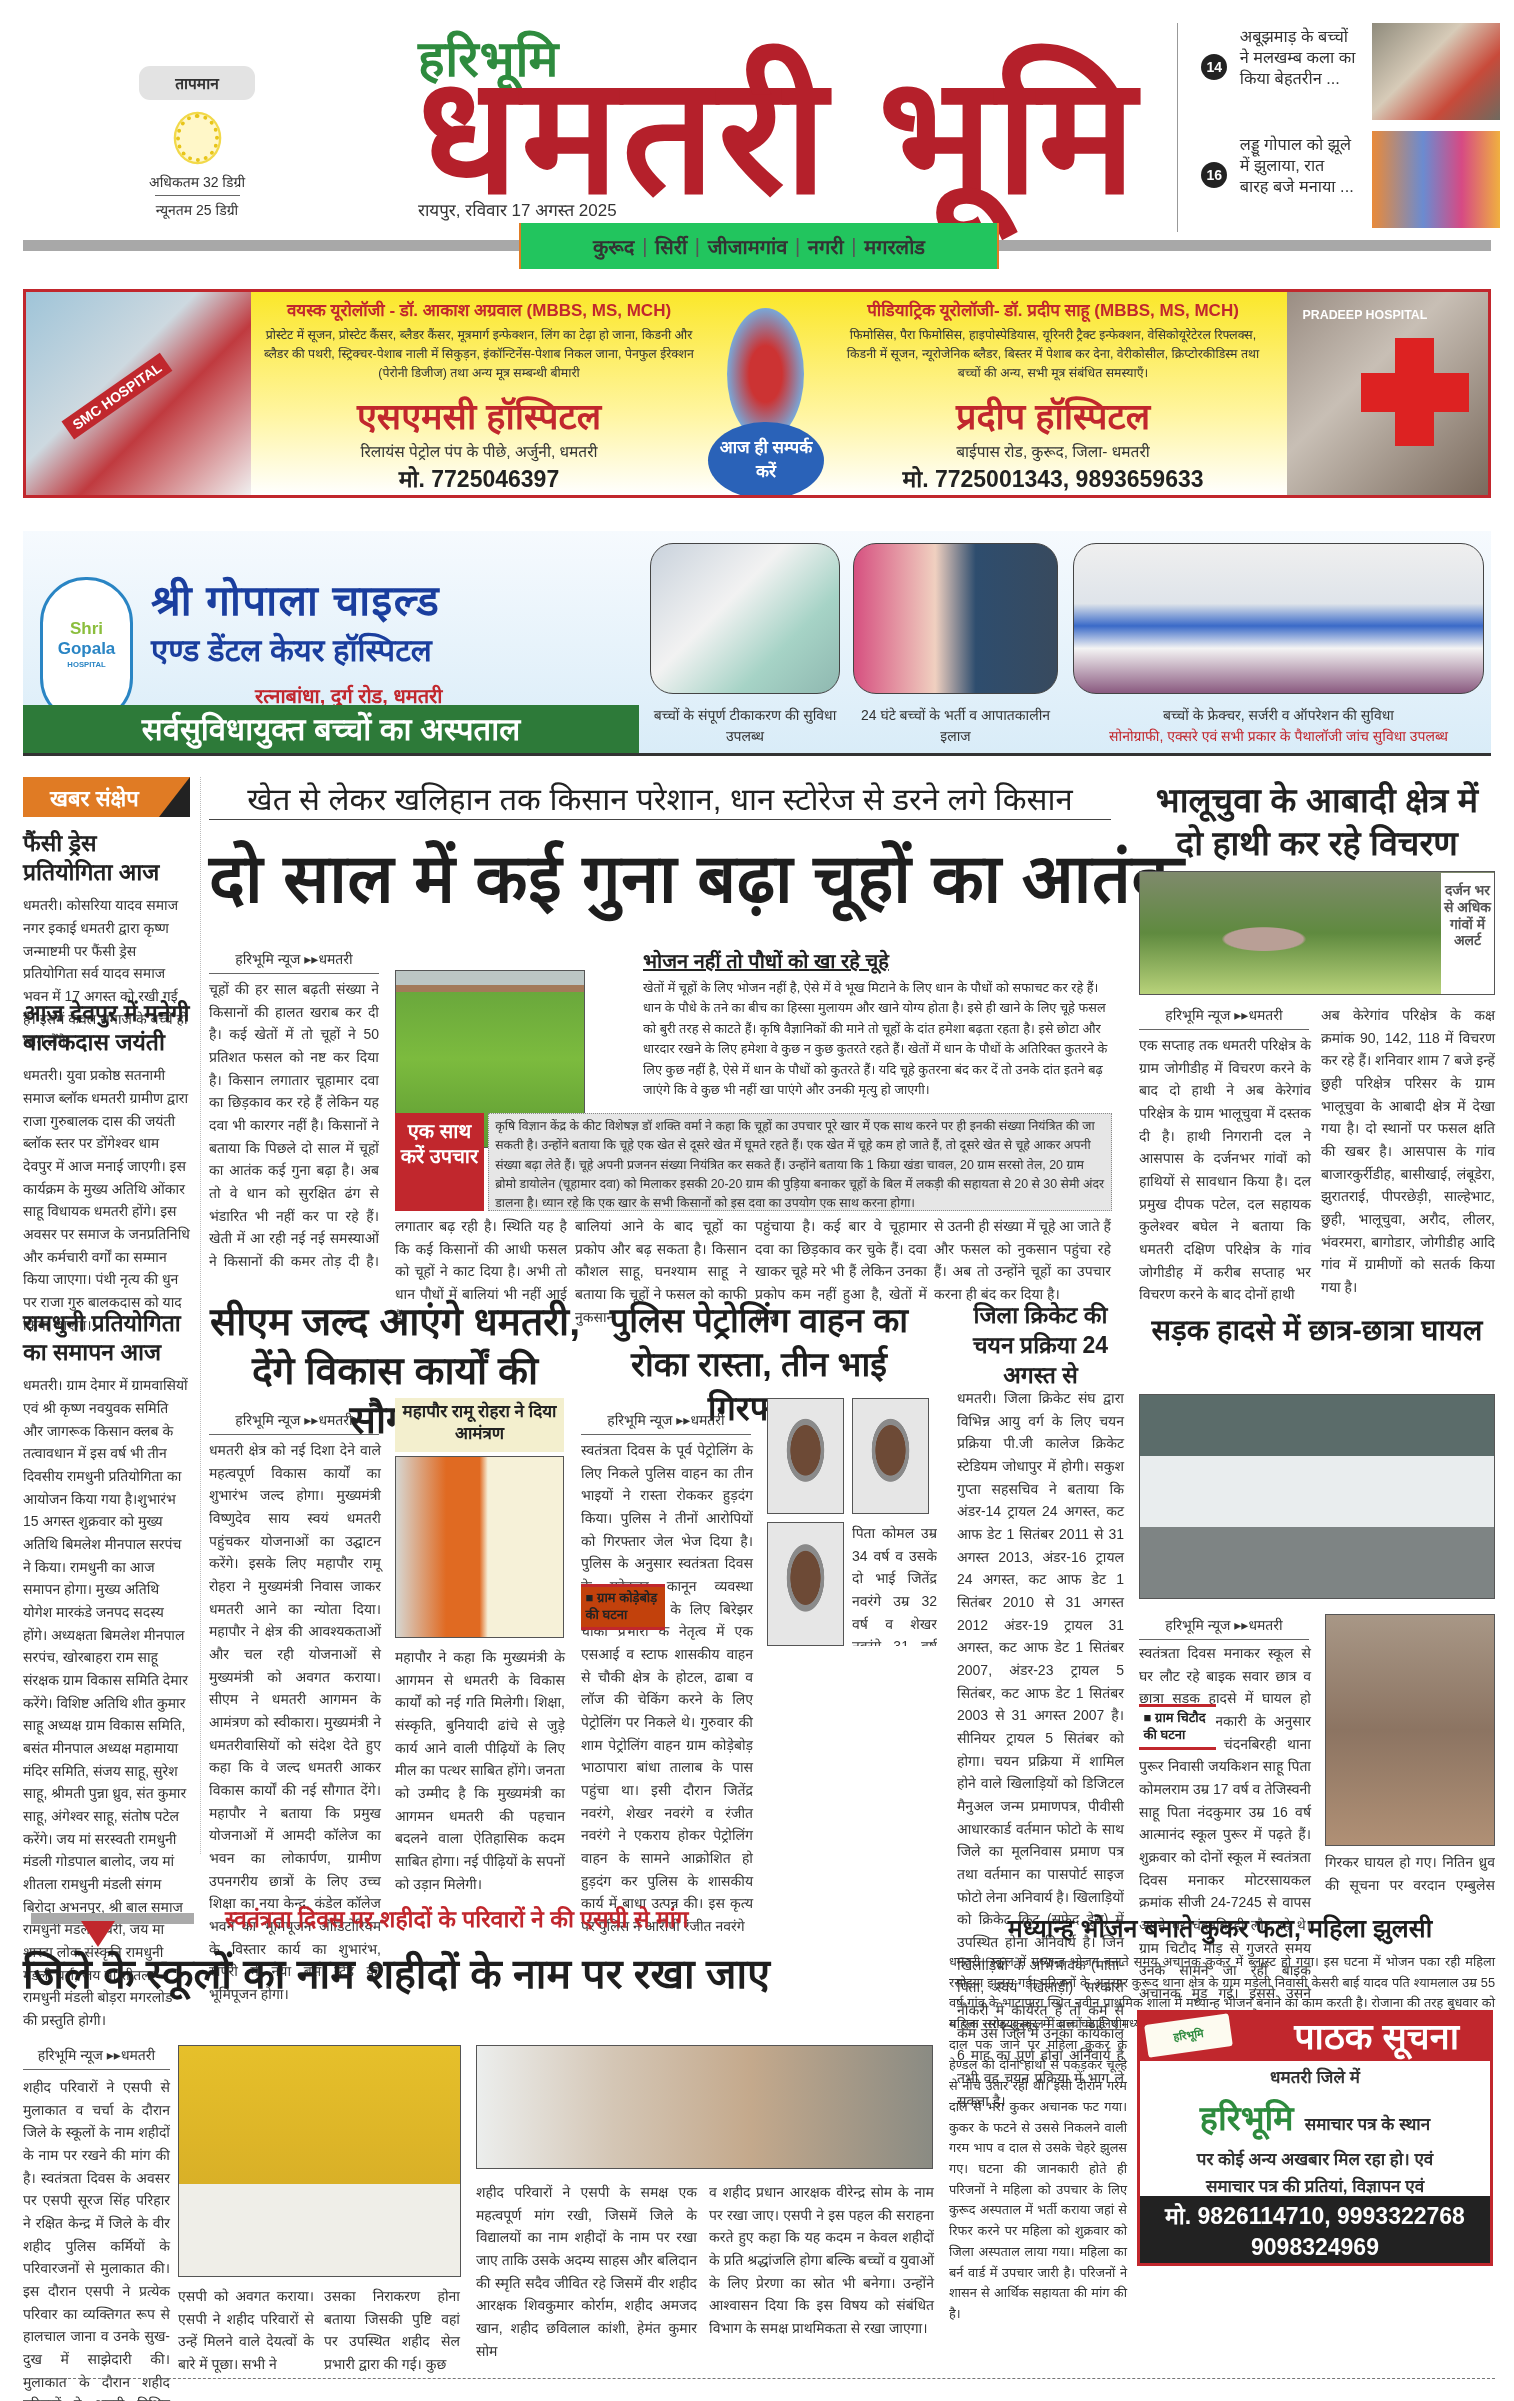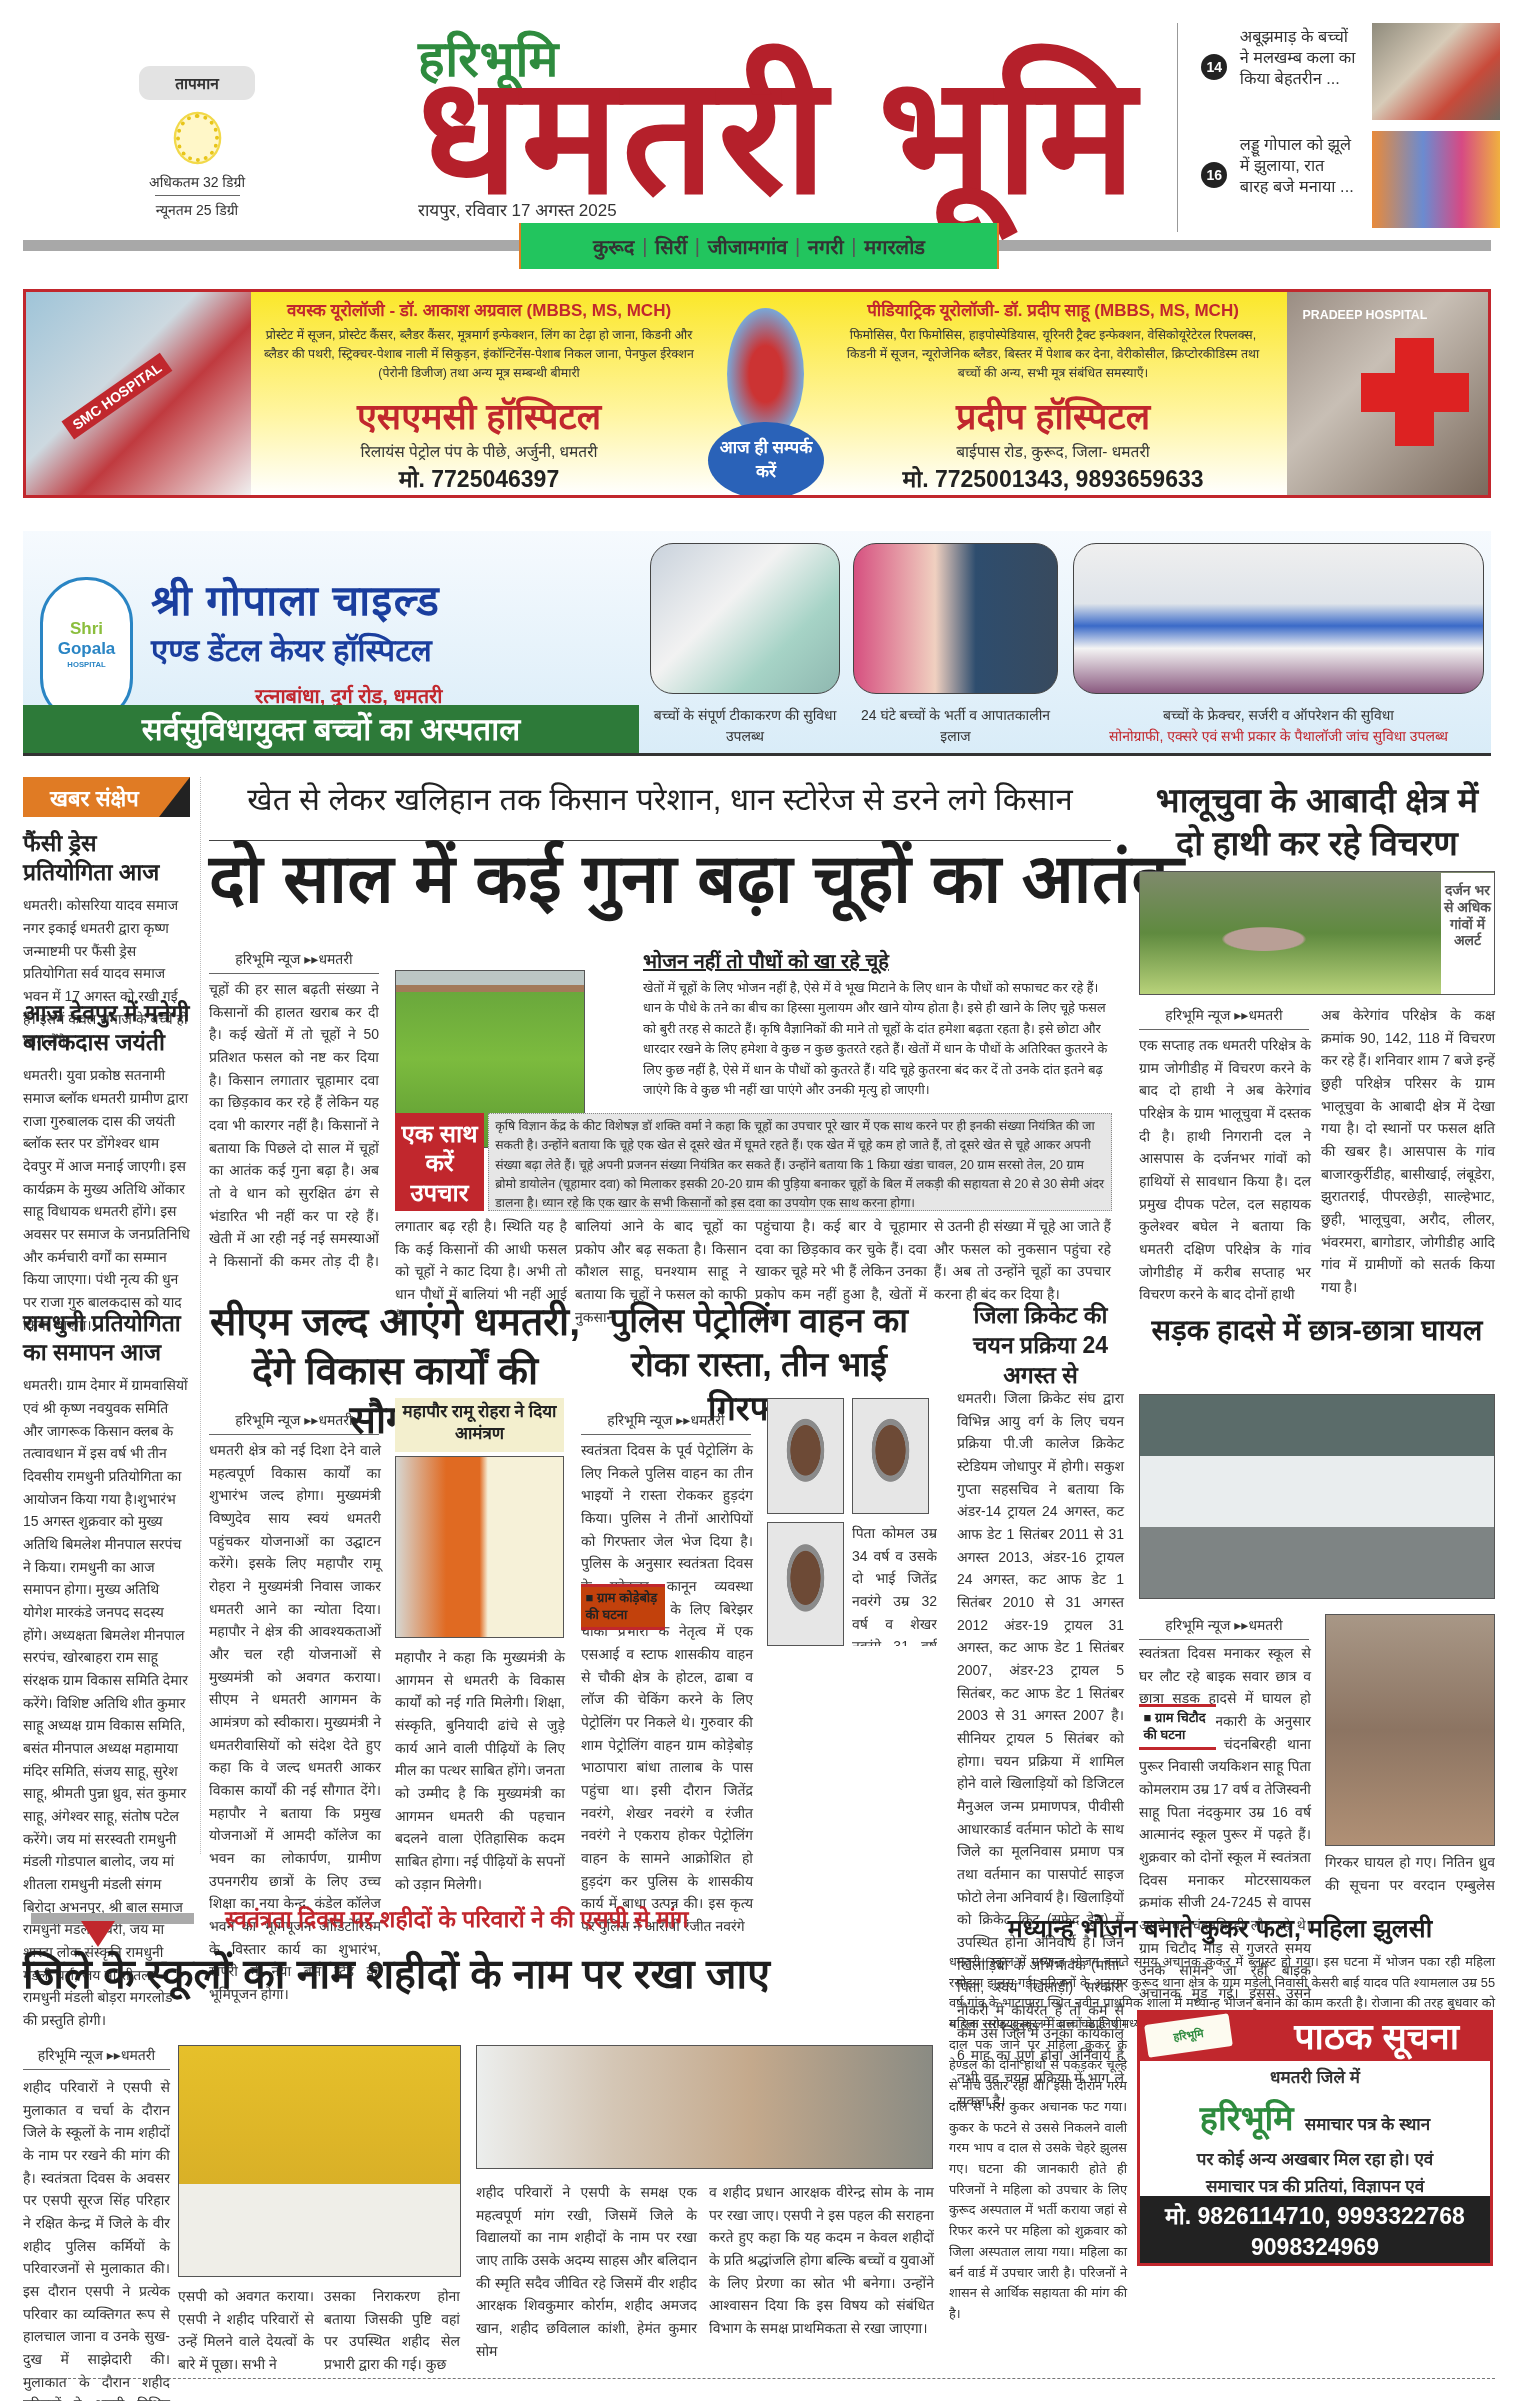--- a/index.html
+++ b/index.html
@@ -53,26 +53,26 @@
 .col-rule{border-left:1.5px dotted #bbb}
 .photo{border:1.5px solid #555}
 
 .khabar-tag{left:23px;top:777px;width:167px;height:40px;background:#e07b24;color:#fff;font-size:22px;font-weight:bold;padding:4.6px 0 0 27px}
 .khabar-tag:after{content:"";position:absolute;right:0;top:0;border-top:40px solid #fff;border-left:0;}
 .khabar-corner{left:159px;top:777px;width:0;height:0;border-left:31px solid transparent;border-bottom:40px solid #222}
 .brief{left:23px;width:167px}
 .brief h3{font-size:23px;font-weight:bold;line-height:1.25;color:#222;margin-bottom:7.7px}
 .brief p{font-size:14px;line-height:1.62;color:#333}
 
-.kicker{left:209px;top:777px;width:902px;font-size:31px;color:#222;border-bottom:1.5px solid #444;padding-bottom:21px;text-align:center}
+.kicker{left:209px;top:777px;width:902px;font-size:31px;color:#222;border-bottom:1.5px solid #444;padding-bottom:0;text-align:center}
 .main-hd{left:209px;top:829px;width:902px;font-size:68px;font-weight:bold;color:#1e1e1e;letter-spacing:0.8px;white-space:nowrap}
 .field-photo{left:395px;top:970px;width:190px;height:178px;background:linear-gradient(#bcc6c4 0 8%,#a37a5a 8% 12%,#6aa83c 12%,#7cbb3e 50%,#5d9a33);}
 .sub-hd{left:643px;top:947px;font-size:20px;font-weight:bold;text-decoration:underline;color:#222}
 .sub-text{left:643px;top:978px;width:469px;font-size:12.8px;line-height:1.6;color:#333}
-.red-box{left:395px;top:1113px;width:89px;height:98px;background:#c1272d;color:#fff;font-weight:bold;font-size:24px;text-align:center;line-height:1.22;padding-top:6.2px}
+.red-box{left:395px;top:1113px;width:89px;height:98px;background:#c1272d;color:#fff;font-weight:bold;font-size:20px;text-align:center;line-height:1.22;padding-top:6.2px}
 .grey-box{left:488px;top:1113px;width:624px;height:98px;background:#e6e6e6;border:1.5px dotted #888;font-size:12.4px;line-height:1.55;padding:3.1px 6.2px;color:#333}
 
 .ele-hd{left:1139px;top:779px;width:356px;font-size:34px;font-weight:bold;text-align:center;line-height:1.25;color:#222}
 .ele-photo{left:1139px;top:871px;width:356px;height:124px;border:1.5px solid #555;background:radial-gradient(ellipse at 35% 55%,#b99f96 0 12%,transparent 13%),linear-gradient(#7f8a6c,#5f8a3f 50%,#b8d27a);}
 .ele-side{left:1441px;top:873px;width:53px;height:121px;background:#fff;font-size:14px;font-weight:bold;color:#555;text-align:center;line-height:1.2;padding-top:9px}
 
 .cm-hd{left:209px;top:1298px;width:372px;font-size:39px;font-weight:bold;line-height:1.25;text-align:center;color:#1e1e1e}
 .mayor-box{left:395px;top:1398px;width:169px;height:54px;background:#f3efce;font-size:17px;font-weight:bold;text-align:center;line-height:1.3;padding-top:3.1px;color:#222}
 .mayor-photo{left:395px;top:1456px;width:169px;height:182px;background:linear-gradient(90deg,#d7d7d2,#e06a22 30%,#e06a22 50%,#f6f1d8 55%,#f6f1d8);border:1.5px solid #555}
 .pol-hd{left:581px;top:1298px;width:356px;font-size:34px;font-weight:bold;line-height:1.3;text-align:center;color:#1e1e1e}

